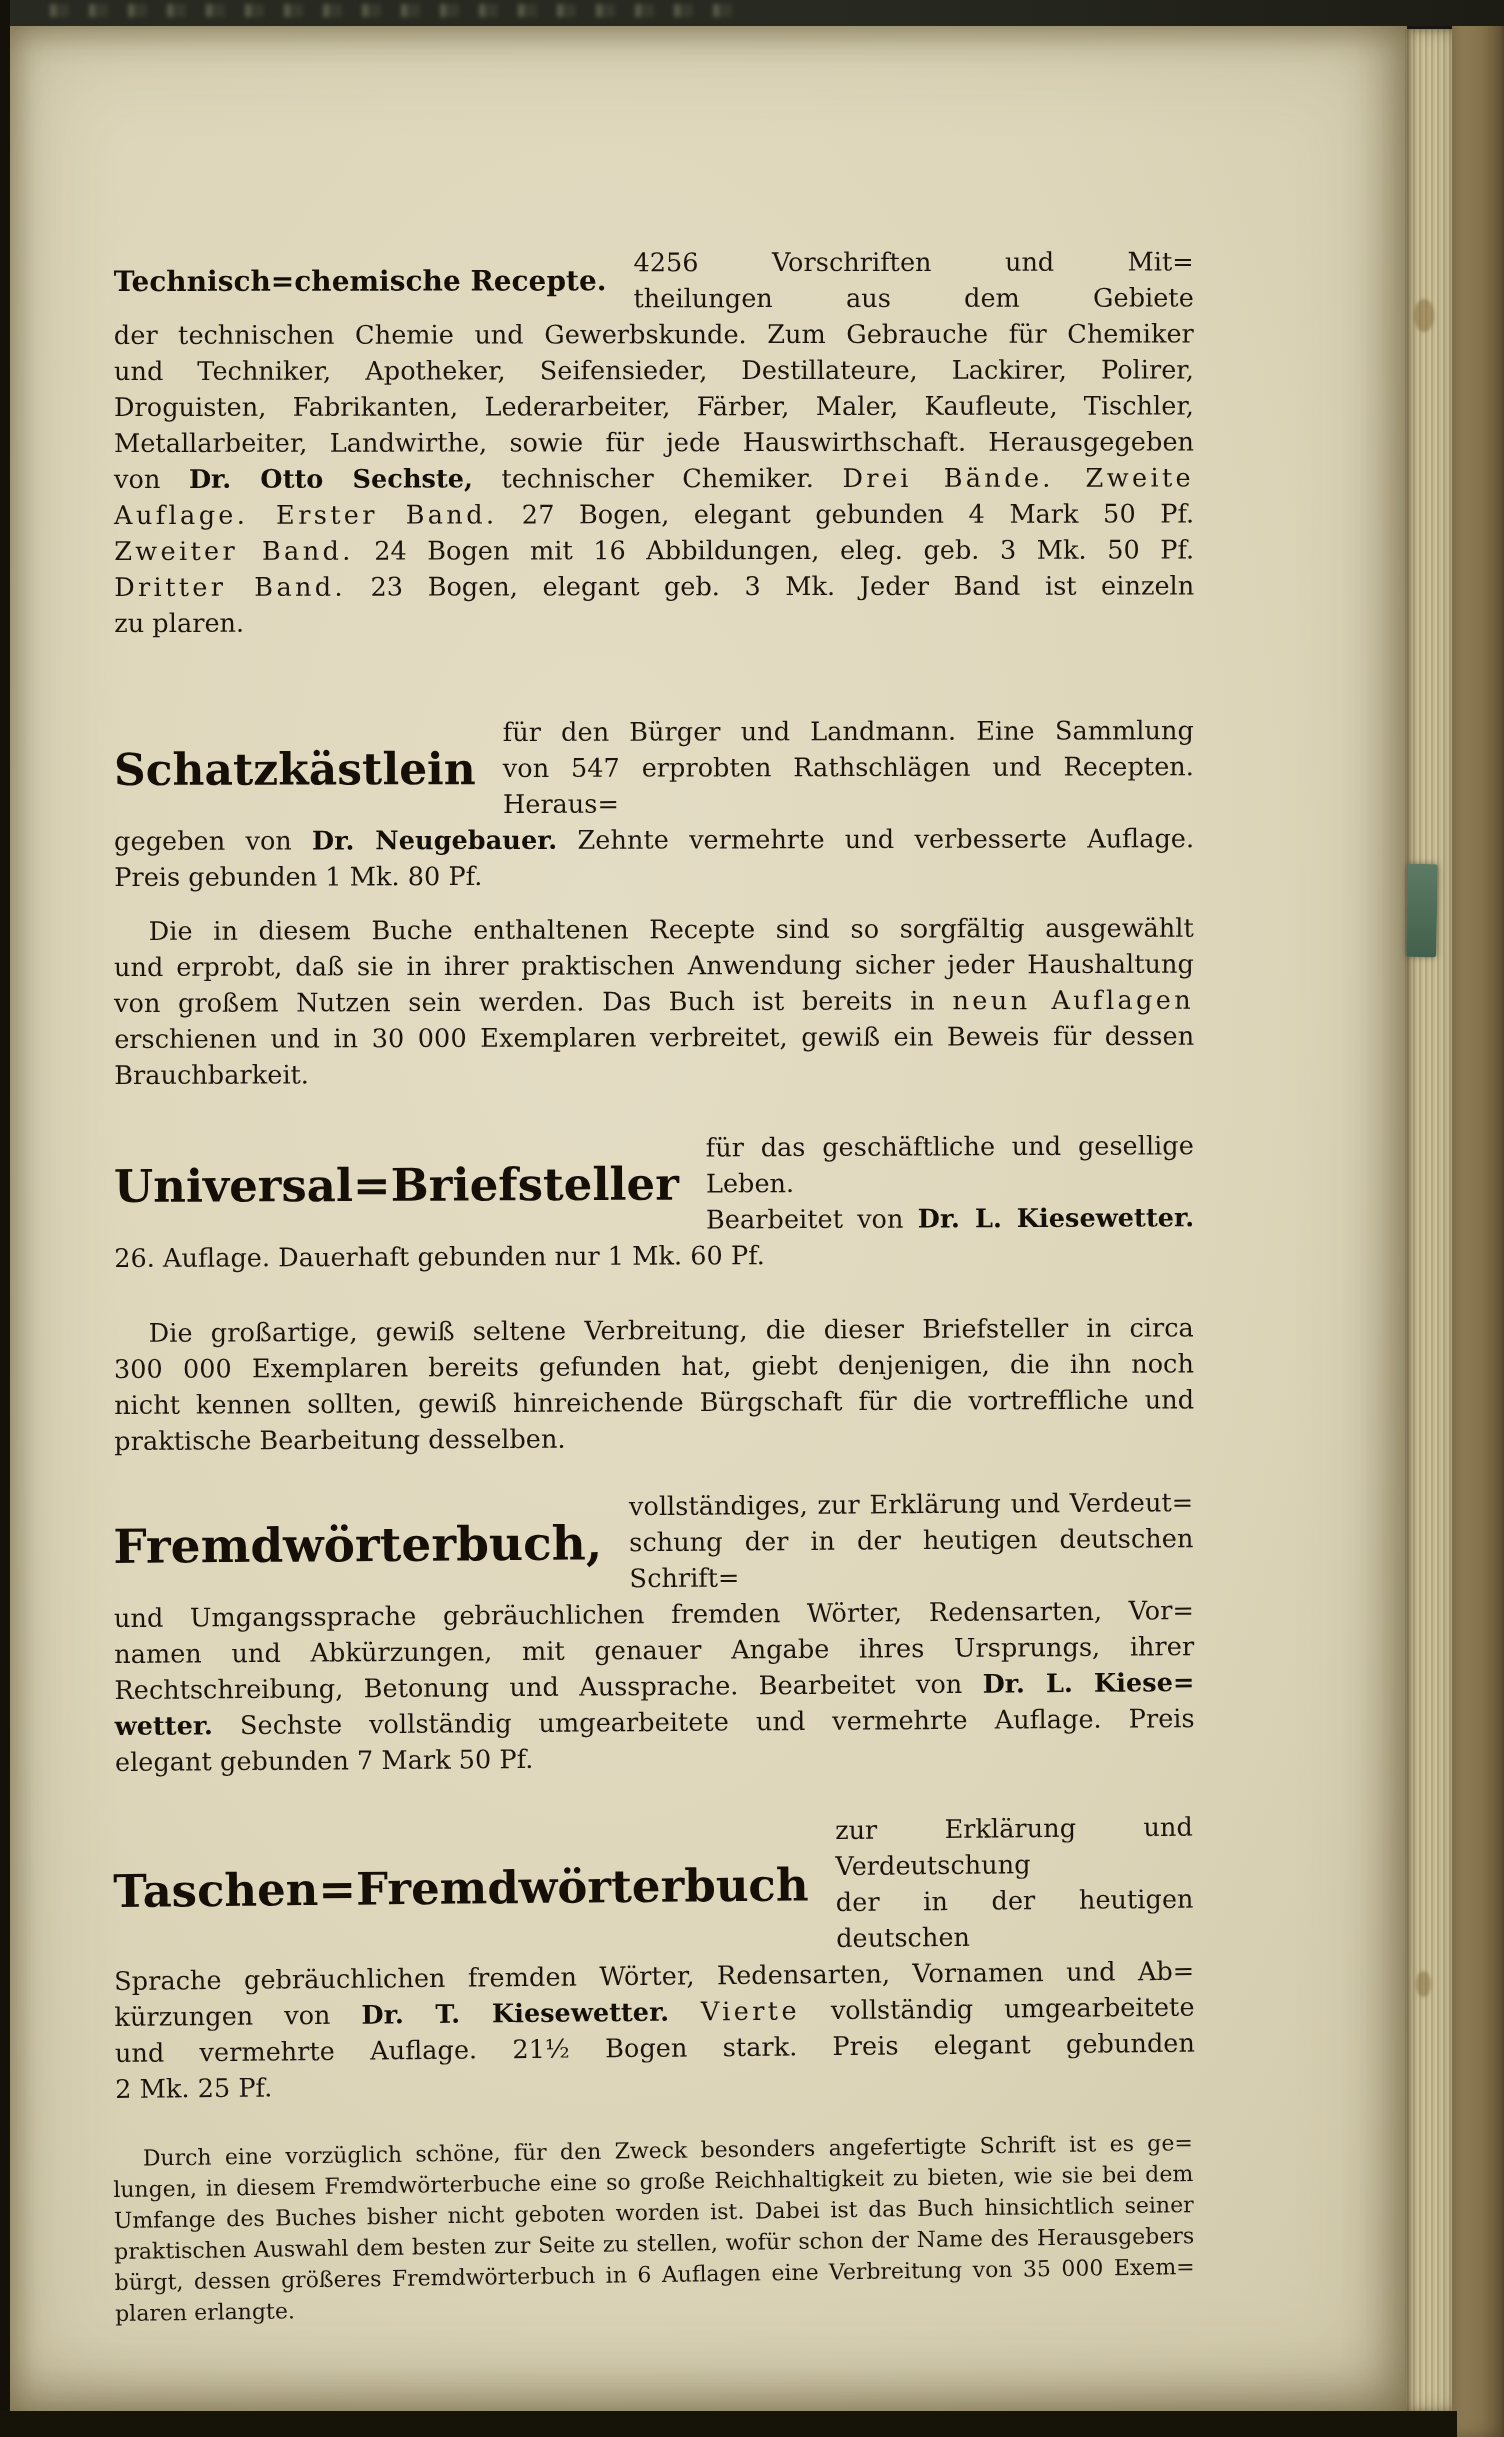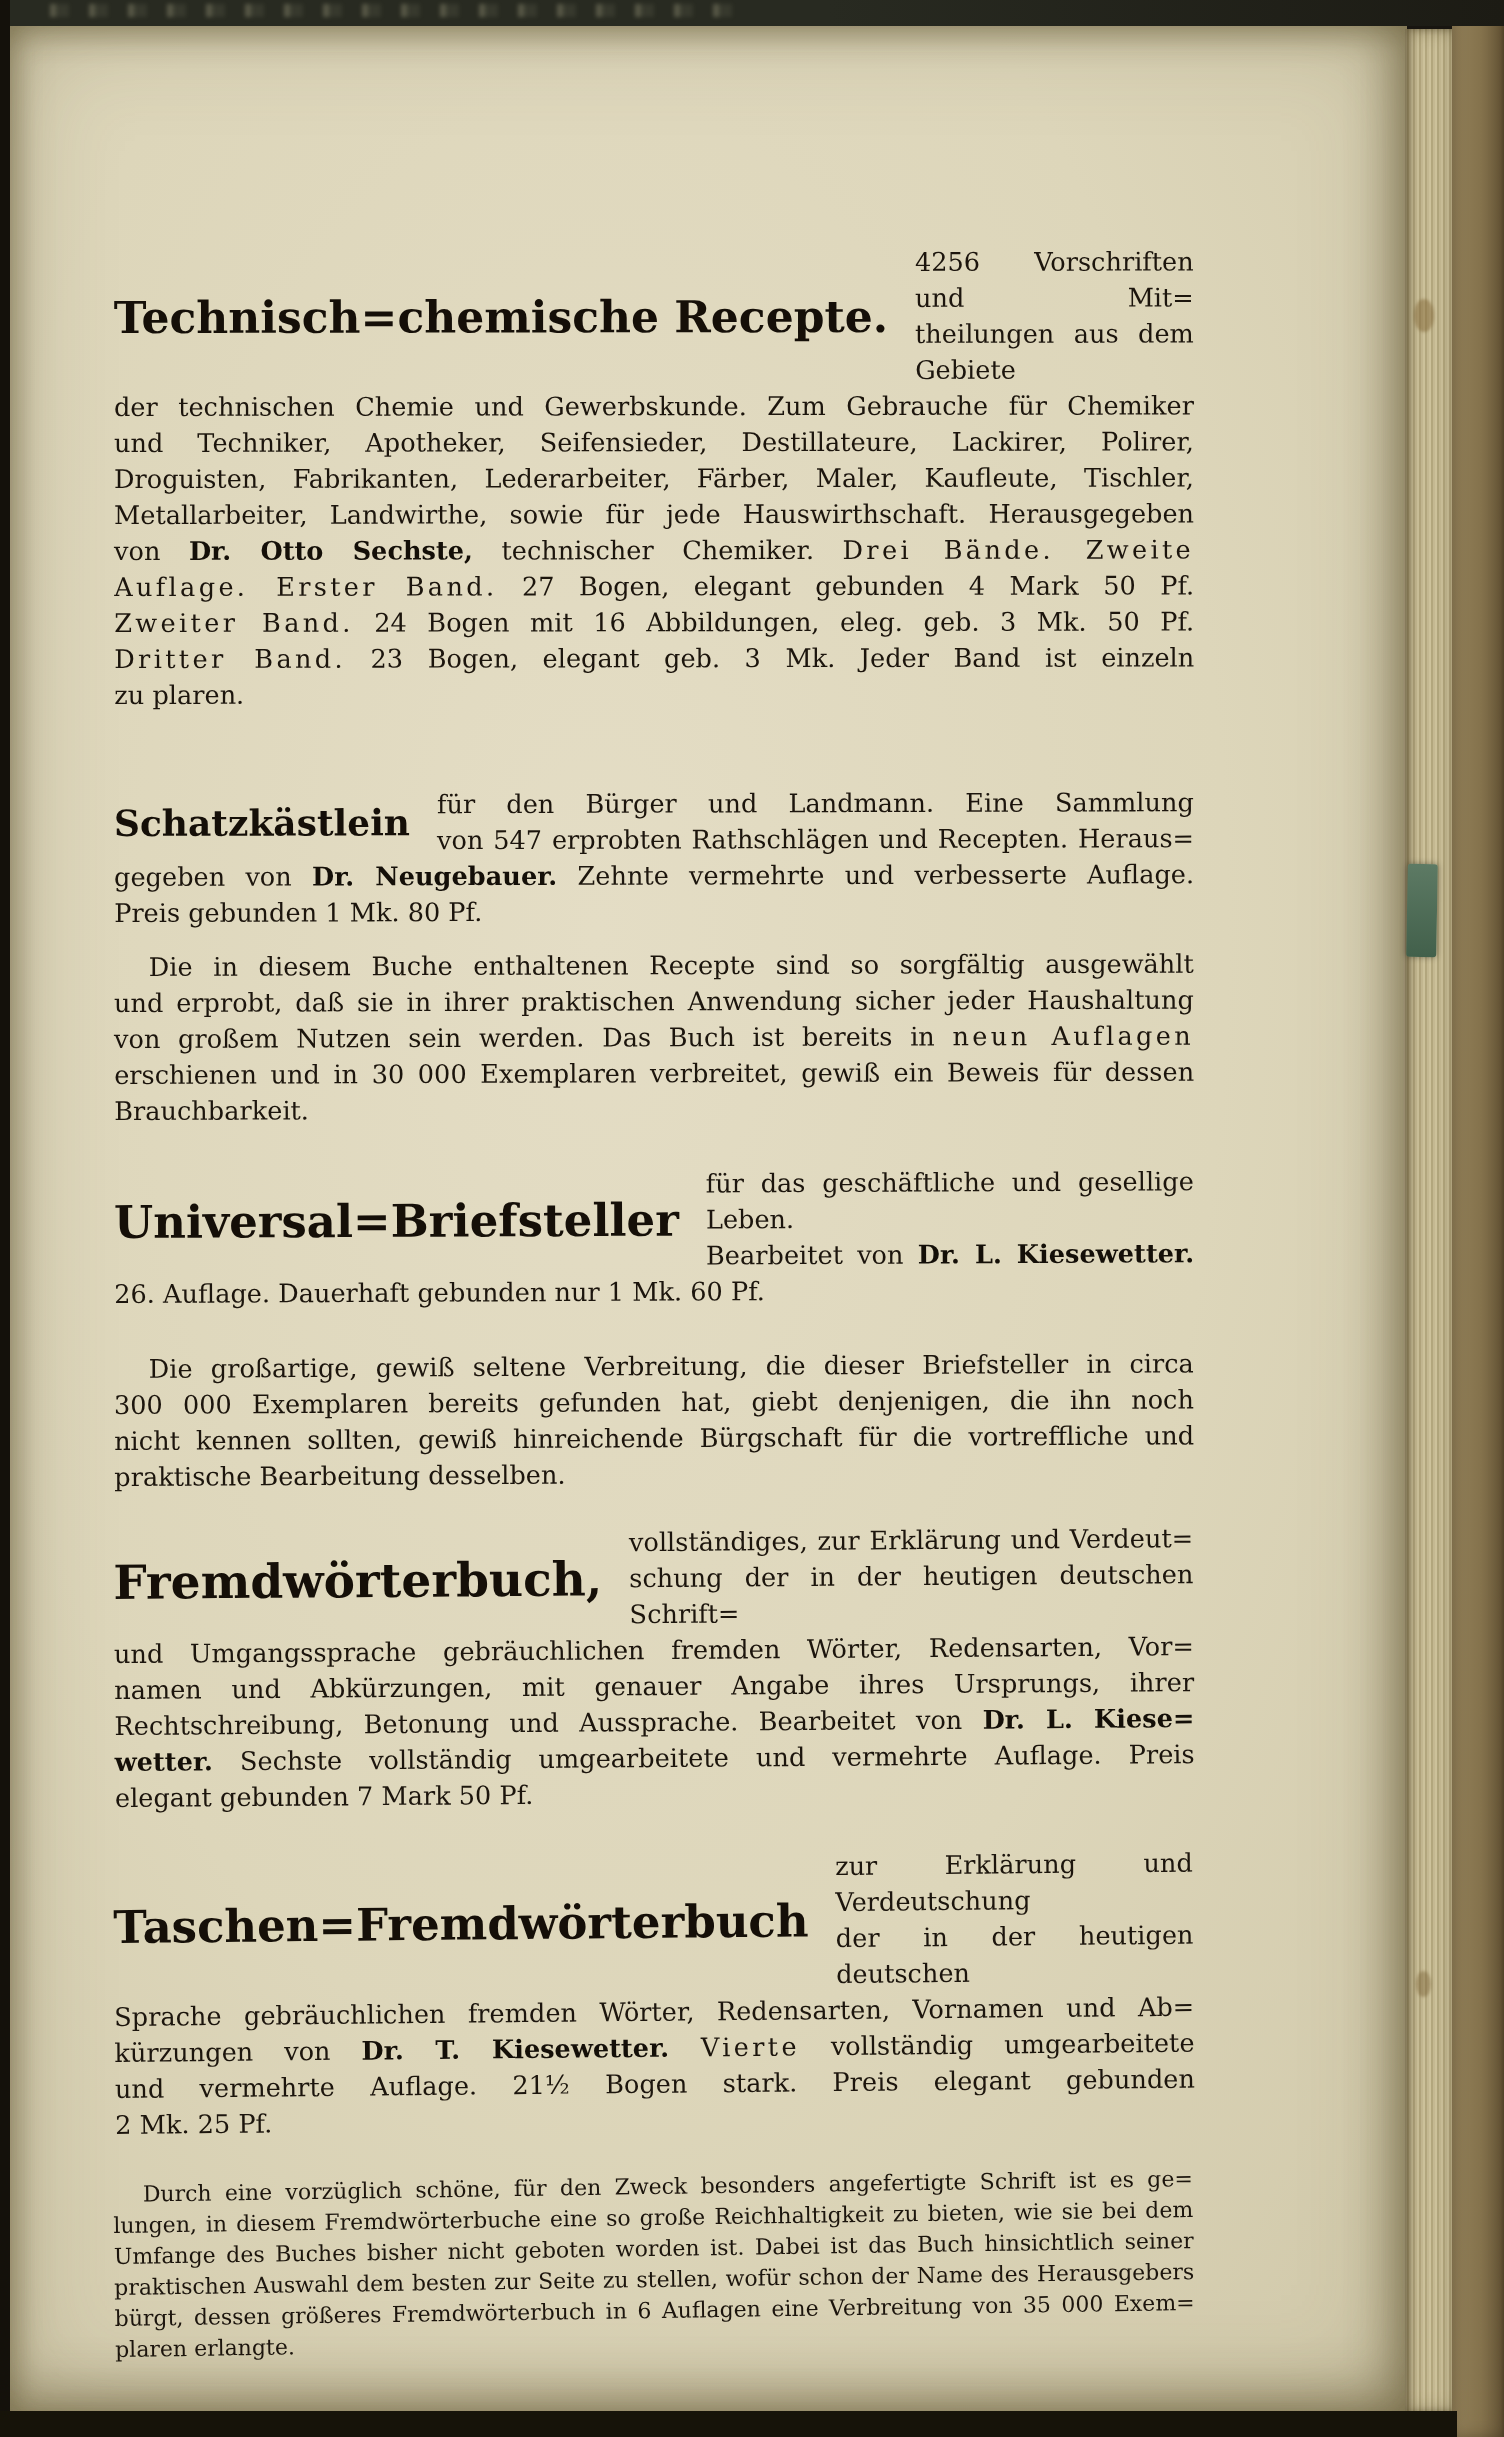--- a/index.html
+++ b/index.html
@@ -72,22 +72,22 @@
   }
   .tline.end { text-align-last:left; }
   .tline.ind { text-indent:35px; }
   span.b { font-weight:bold; color:#140f08; }
   span.g { letter-spacing:.13em; }
 
   .entry-head { display:flex; align-items:center; column-gap:27px; }
   .entry-title { font-weight:bold; white-space:nowrap; color:#150f08; flex:none; }
   .entry-sidelines { flex:1; min-width:0; }
 
-  #t0 { font-size:44px; }
-  #t1 { font-size:36px; }
+  #t0 { font-size:28px; }
+  #t1 { font-size:44px; }
   #t2 { font-size:45px; }
   #t3 { font-size:47px; }
   #t4 { font-size:45px; }
 
   .entry, .note { transform-origin:left center; }
   #sec-recepte  { margin-top:0;    transform:rotate(-0.08deg); }
   #sec-schatz   { margin-top:74px; transform:rotate(-0.15deg); }
   #note-schatz  { margin-top:18px; transform:rotate(-0.18deg); }
   #sec-brief    { margin-top:39px; transform:rotate(-0.25deg); }
   #note-brief   { margin-top:39px; transform:rotate(-0.3deg); }

